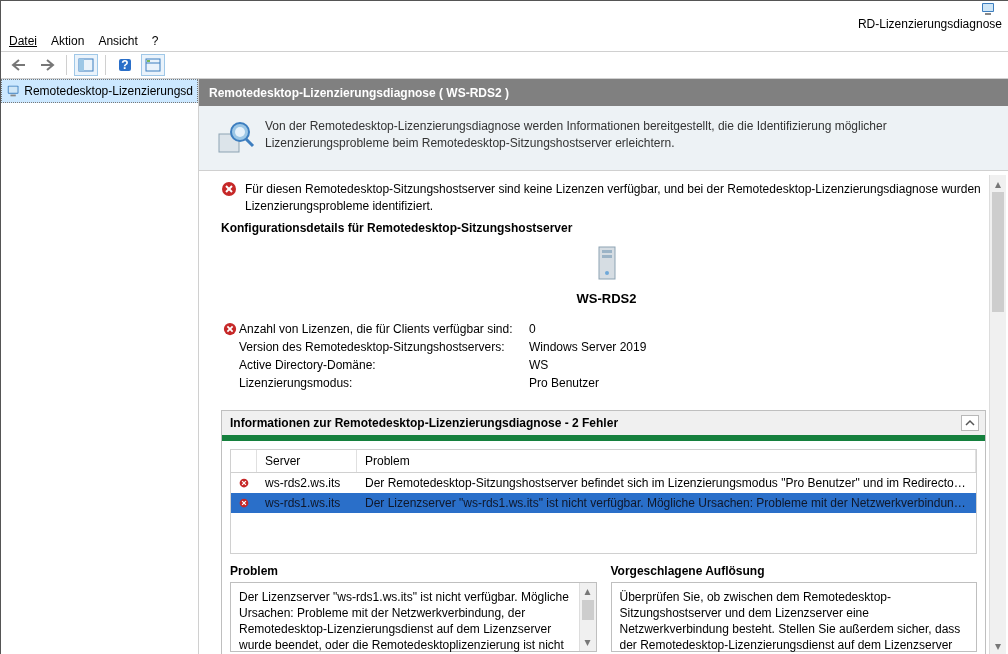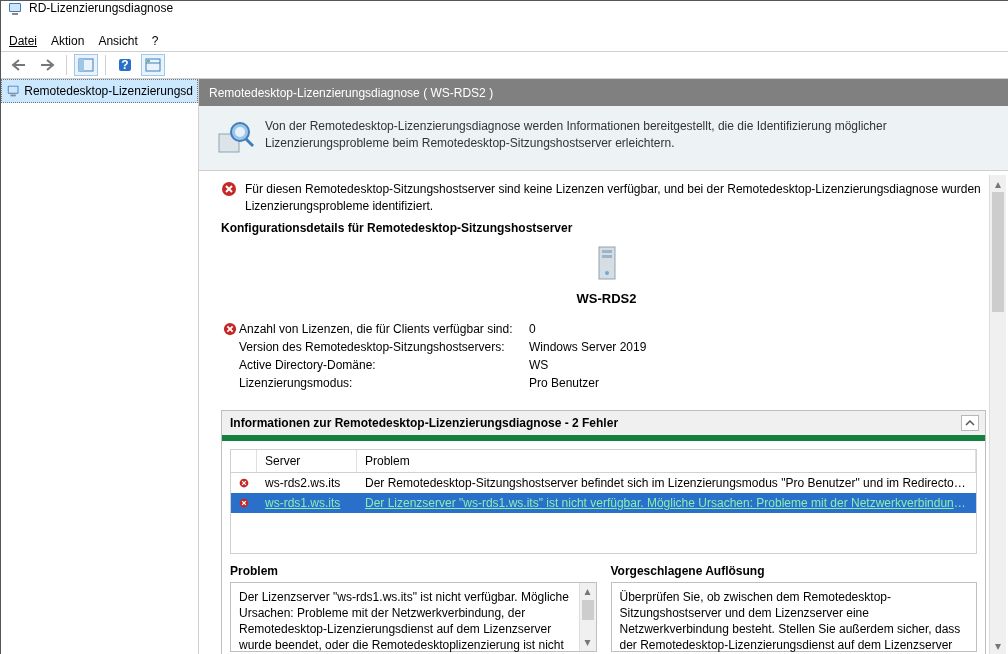--- a/index.html
+++ b/index.html
@@ -1,31 +1,31 @@
 <!DOCTYPE html>
 <html><head>
 <meta charset="utf-8">
 <style>
 * { box-sizing: border-box; margin: 0; padding: 0; font-family: "Segoe UI", Tahoma, sans-serif; font-size: 12px; }
 body { background: #fff; width: 1008px; height: 654px; overflow: hidden; display: flex; flex-direction: column; border-left:1px solid #555; border-top:1px solid #555;}
-.titlebar { height: 30px; display: flex; align-items: flex-start; padding: 0 6px; background: #fff; }
+.titlebar { height: 30px; display: flex; align-items: flex-end; padding: 0 6px; background: #fff; flex-direction: column; }
 .titlebar .icon { width: 16px; height: 16px; margin-right: 6px; }
 .titlebar .title { font-size: 12px; }
 .menubar { height: 20px; display: flex; align-items: center; padding: 0 8px; gap: 14px; background: #fff; }
 .menubar span { cursor: default; }
 .toolbar { height: 28px; border-top: 1px solid #d0d0d0; border-bottom: 1px solid #d0d0d0; display: flex; align-items: center; padding: 0 6px; gap: 4px; background: #fff; }
 .tool-btn { width: 24px; height: 22px; display: flex; align-items: center; justify-content: center; border: 1px solid transparent; }
 .tool-btn.boxed { border: 1px solid #a0c8e8; background: #eaf3fb; }
 .sep { width: 1px; height: 20px; background: #d0d0d0; margin: 0 3px; }
 .main { flex: 1; display: flex; overflow: hidden; }
 .tree { width: 198px; border-right: 1px solid #d0d0d0; background: #fff; overflow: hidden; }
 .tree-item { display: flex; align-items: center; padding: 3px 4px; gap: 4px; background: #cce8ff; white-space: nowrap; border:1px dotted #777;}
 .content { flex: 1; display: flex; flex-direction: column; background: #fff; overflow: hidden; position:relative;}
 .content-header { background: #808080; color: #fff; padding: 6px 10px; font-size: 13px; }
-.content-header b { font-weight: 400; }
+.content-header b { font-weight: 700; }
 .info-banner { display: flex; align-items: flex-start; gap: 10px; padding: 12px 16px; background: #edf2f5; border-bottom:1px solid #d0d0d0;}
 .info-banner .banner-icon { width: 40px; height: 40px; flex-shrink: 0; }
 .info-banner .banner-text { font-size: 12px; color: #333; line-height: 1.4; }
 .scroll-pane { flex: 1; overflow: hidden; padding: 10px 22px 6px 22px; position:relative;}
 .vscroll { position:absolute; right:2px; top:0; bottom:0; width:17px; background:#f0f0f0; border-left:1px solid #ddd;}
 .vscroll .arrow{height:17px;background:#f0f0f0;display:flex;align-items:center;justify-content:center;color:#777;}
 .vscroll .thumb{position:absolute;top:17px;left:2px;right:2px;height:120px;background:#cdcdcd;}
 .err-line { display: flex; align-items: flex-start; gap: 8px; margin-bottom: 2px;}
 .err-icon { width: 16px; height: 16px; flex-shrink: 0; }
 .section-title { font-weight: bold; margin: 6px 0 10px 0; font-size:12px;}
@@ -44,21 +44,21 @@
 .grid-head .col { padding:4px 8px; border-right:1px solid #e0e0e0; font-weight:normal; background:#fff;}
 .grid-head .col.icon{width:26px;}
 .grid-head .col.server{width:100px;}
 .grid-head .col.problem{flex:1;}
 .grid-body{border:1px solid #d0d0d0;border-top:none; padding-bottom:40px;}
 .grid-row{display:flex;align-items:center;padding:1px 0;}
 .grid-row .cell{padding:2px 8px;white-space:nowrap;overflow:hidden;text-overflow:ellipsis;}
 .grid-row .cell.icon{width:26px;display:flex;justify-content:center;}
 .grid-row .cell.server{width:100px;}
 .grid-row .cell.problem{flex:1;}
-.grid-row.selected{background:#2a6fc9;color:#86efac;text-decoration:underline;}
+.grid-row.selected{background:#2a6fc9;color:#0f172a;}
 .bottom-split{display:flex; gap:14px; margin-top:10px;}
 .bottom-col{flex:1; display:flex; flex-direction:column;}
 .bottom-col .hdr{font-weight:bold; margin-bottom:4px;}
 .bottom-box{border:1px solid #bfbfbf; padding:6px 8px; height:70px; font-size:12px; line-height:1.35; position:relative;}
 .bottom-box.with-scroll{padding-right:20px;}
 .inner-vscroll{position:absolute;right:0;top:0;bottom:0;width:17px;background:#f0f0f0;border-left:1px solid #ddd;}
 .inner-vscroll .arrow{height:17px;display:flex;align-items:center;justify-content:center;color:#777;}
 .inner-vscroll .thumb{position:absolute;top:17px;left:2px;right:2px;height:20px;background:#cdcdcd;}
 svg{display:block;}
 </style>

